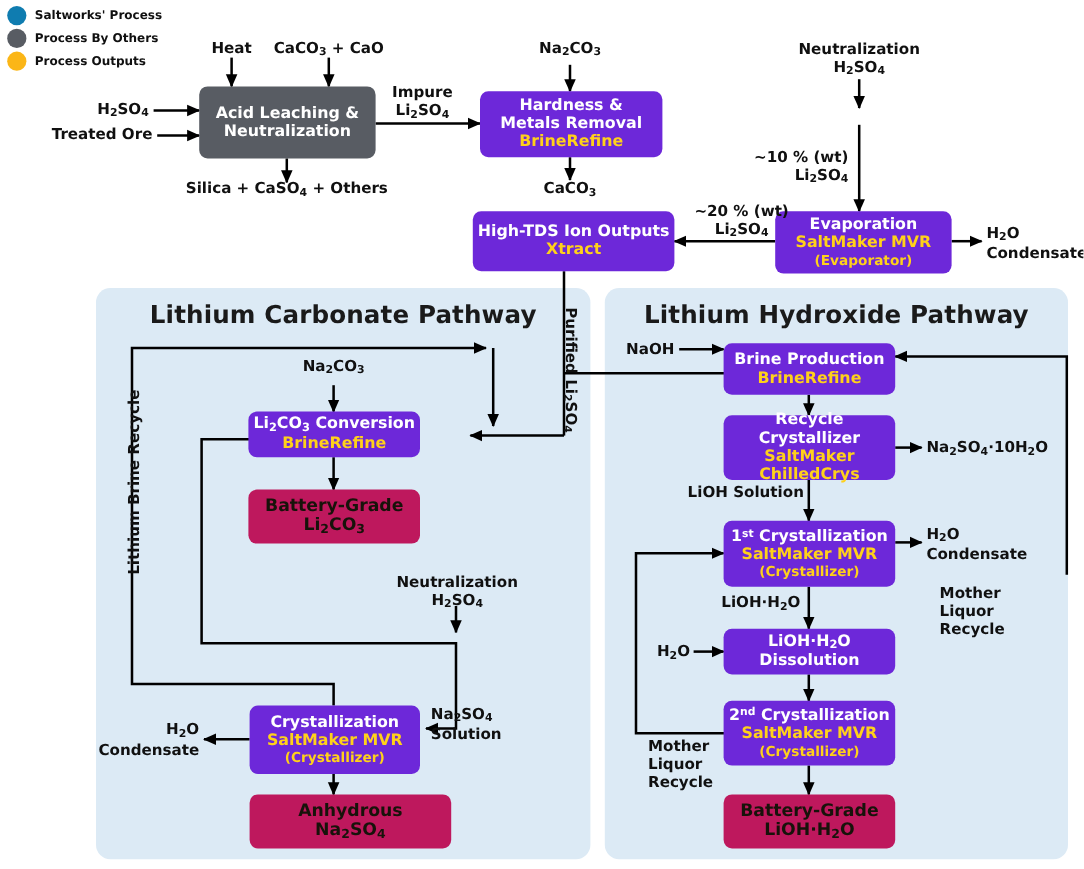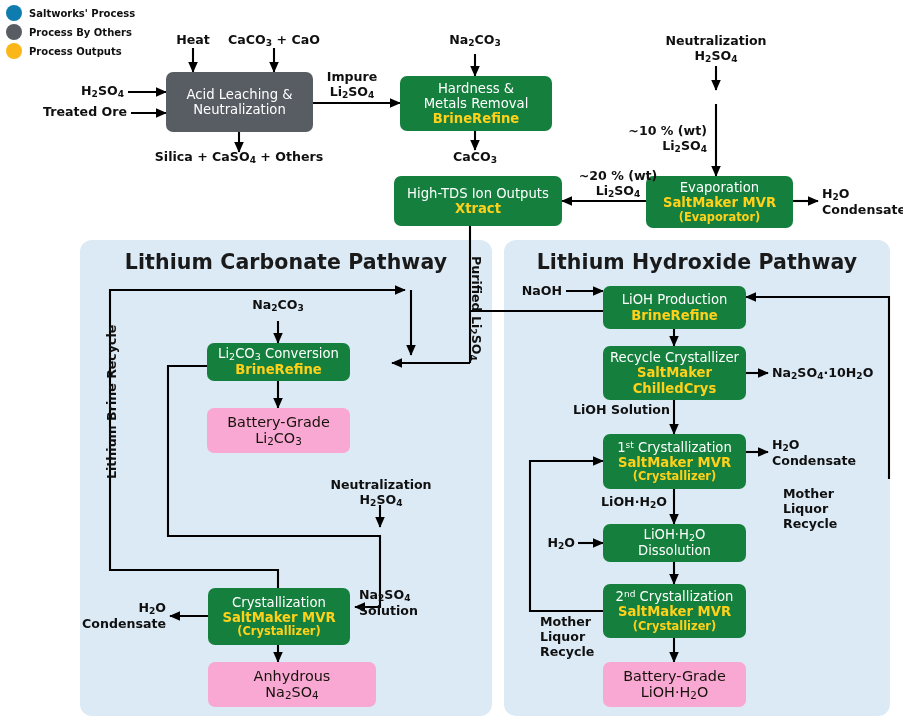--- a/index.html
+++ b/index.html
@@ -2,24 +2,24 @@
 <html><head>
 <meta charset="utf-8">
 <style>
   html,body{margin:0;padding:0;background:#ffffff;}
   body{font-family:"DejaVu Sans","Liberation Sans",sans-serif;}
   #stage{position:relative;width:903px;height:724px;background:#ffffff;overflow:hidden;}
   svg{position:absolute;left:0;top:0;width:903px;height:724px;}
   .panel{position:absolute;background:#dceaf5;border-radius:12px;}
   .panel-title{position:absolute;font-weight:bold;font-size:20.5px;color:#1a1a1a;text-align:center;letter-spacing:.1px;}
   .node{position:absolute;border-radius:7px;box-sizing:border-box;display:flex;flex-direction:column;align-items:center;justify-content:center;text-align:center;line-height:1.16;}
-  .node.blue{background:#15803d;}
+  .node.blue{background:#6d28d9;}
   .node.gray{background:#585c63;}
-  .node.orange{background:#f9a8d4;}
-  .l1{color:#ffffff;font-weight:normal;font-size:13.2px;}
+  .node.orange{background:#be185d;}
+  .l1{color:#ffffff;font-weight:bold;font-size:13.2px;}
   .l2{color:#ffd11a;font-weight:bold;font-size:13.2px;}
   .l3{color:#ffd11a;font-weight:bold;font-size:11.4px;}
   .node.orange .l1{color:#17130a;font-size:14.4px;}
   .lbl{position:absolute;font-weight:bold;font-size:12.6px;color:#101010;line-height:1.18;white-space:nowrap;}
   .lbl.c{text-align:center;}
   .lbl.r{text-align:right;}
   .vlbl{position:absolute;font-weight:bold;font-size:12.6px;color:#101010;white-space:nowrap;transform-origin:0 0;}
   .legend{position:absolute;left:6px;top:4px;}
   .lg-row{display:flex;align-items:center;height:18px;margin-bottom:1px;}
   .dot{width:16px;height:16px;border-radius:50%;margin-right:7px;flex:none;}
@@ -162,21 +162,21 @@
     <div class="l1">Crystallization</div>
     <div class="l2">SaltMaker MVR</div>
     <div class="l3">(Crystallizer)</div>
   </div>
 
   <div class="node orange" style="left:208px;top:662px;width:168px;height:45px;">
     <div class="l1">Anhydrous<br>Na<sub>2</sub>SO<sub>4</sub></div>
   </div>
 
   <div class="node blue" style="left:603px;top:286px;width:143px;height:43px;">
-    <div class="l1">LiOH Production</div>
+    <div class="l1">Brine Production</div>
     <div class="l2">BrineRefine</div>
   </div>
 
   <div class="node blue" style="left:603px;top:346px;width:143px;height:54px;">
     <div class="l1">Recycle Crystallizer</div>
     <div class="l2">SaltMaker</div>
     <div class="l2">ChilledCrys</div>
   </div>
 
   <div class="node blue" style="left:603px;top:434px;width:143px;height:55px;">

